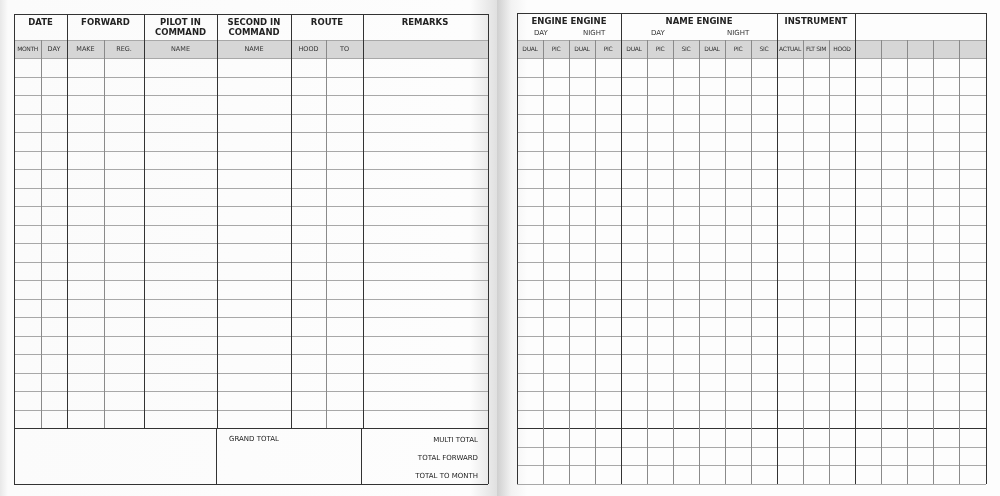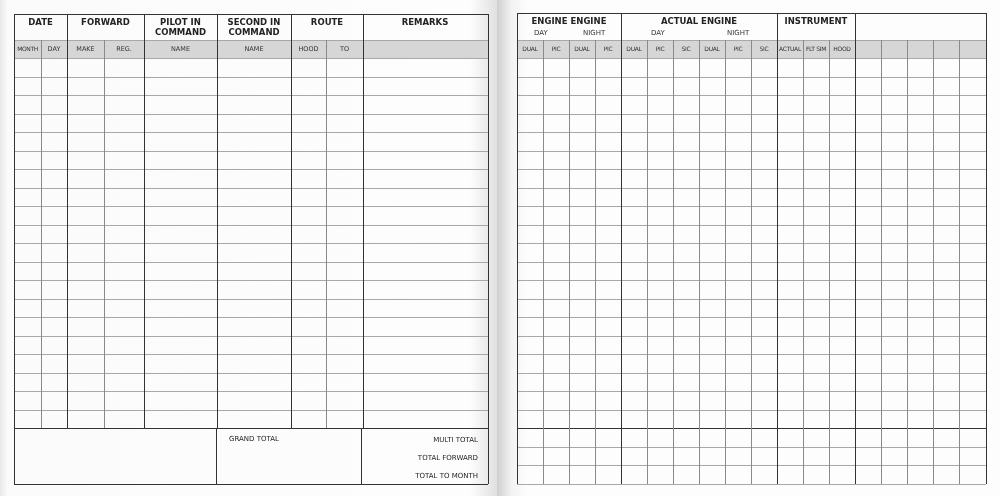--- a/index.html
+++ b/index.html
@@ -262,21 +262,21 @@
     <div class="abs" style="left: 217px; top: 409.5px; width: 74px; height: 18.5px;"></div>
     <div class="abs" style="left: 291px; top: 409.5px; width: 35px; height: 18.5px;"></div>
     <div class="abs" style="left: 326px; top: 409.5px; width: 37px; height: 18.5px;"></div>
     <div class="abs" style="left: 363px; top: 409.5px; width: 125px; height: 18.5px;"></div>
   </div>
 
 <div class="page right" id="rightPage">
   <div class="h-title" style="left:20px;top:16px;width:104px;">ENGINE ENGINE</div>
   <div class="h-mini" style="left:37px;top:29px;">DAY</div>
   <div class="h-mini" style="left:86px;top:29px;">NIGHT</div>
-  <div class="h-title" style="left:124px;top:16px;width:156px;">ACTUAL ENGINE</div>
+  <div class="h-title" style="left:124px;top:16px;width:156px;">NAME ENGINE</div>
   <div class="h-mini" style="left:154px;top:29px;">DAY</div>
   <div class="h-mini" style="left:230px;top:29px;">NIGHT</div>
   <div class="h-title" style="left:280px;top:16px;width:78px;">INSTRUMENT</div>
   <div class="subhdr" style="left:20px;top:40px;width:469px;height:18px;"></div>
 <div class="hl thick" style="left: 20px; top: 13px; width: 469px;"></div>
     <div class="hl " style="left: 20px; top: 40px; width: 469px;"></div>
     <div class="hl " style="left: 20px; top: 58px; width: 469px;"></div>
     <div class="hl " style="left: 20px; top: 76.5px; width: 469px;"></div>
     <div class="hl " style="left: 20px; top: 95px; width: 469px;"></div>
     <div class="hl " style="left: 20px; top: 113.5px; width: 469px;"></div>

